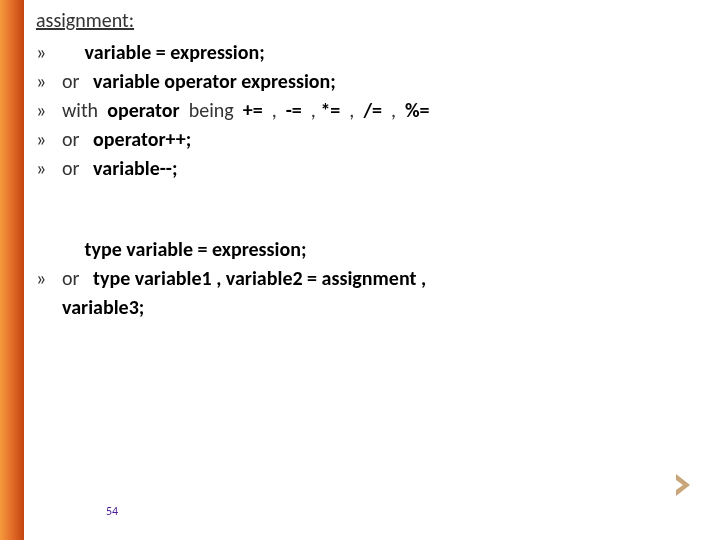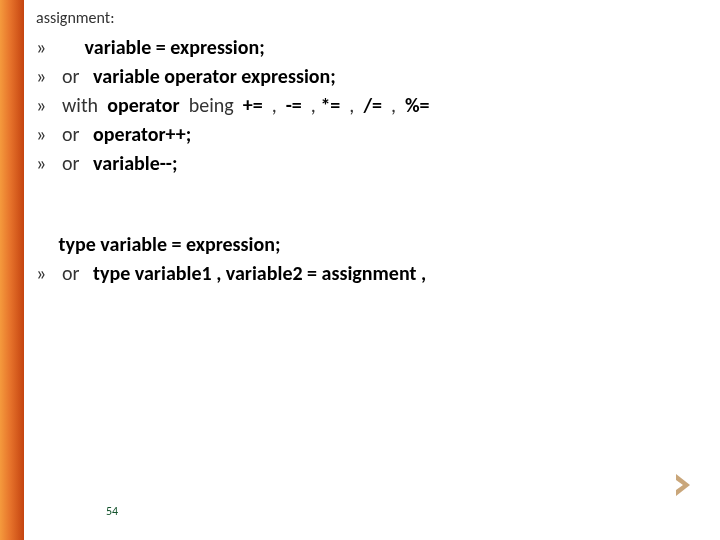--- a/index.html
+++ b/index.html
@@ -1,28 +1,28 @@
 <!DOCTYPE html>
 <html><head>
 <meta charset="utf-8">
 <style>
 html,body{margin:0;padding:0}
 body{width:720px;height:540px;background:#fff;font-family:Calibri,Arial,sans-serif;overflow:hidden;position:relative}
 .sidebar{position:absolute;left:0;top:0;width:24px;height:540px;background:linear-gradient(90deg,#f59a3d 0%,#e5712a 45%,#c44410 100%)}
 .content{position:absolute;left:36px;top:8px;right:20px;color:#333}
-.sect{font-size:16px;margin-bottom:6px}
+.sect{font-size:20px;text-decoration:underline;margin-bottom:6px}
 .bul{display:flex;font-size:20px;line-height:1.45}
 .mark{width:26px;flex-shrink:0}
 .txt{flex:1}
 .txt b{color:#000000}
-.indent{font-size:20px;line-height:1.45}
+.indent{margin-left:26px;font-size:20px;line-height:1.45}
 .indent b{color:#000}
 .gap{height:32px}
 .chev{position:absolute;right:20px;bottom:36px}
-.pg{position:absolute;left:106px;bottom:22px;font-size:12px;color:#14532d}
+.pg{position:absolute;left:106px;bottom:22px;font-size:12px;color:#4c1d95}
 </style>
 </head>
 <body>
 
 <div class="sidebar"></div>
 
 <div class="content">
 
   <div class="sect">assignment:</div>
 
@@ -55,20 +55,21 @@
 
 
   <div style="height:20px"></div>
 
   <div class="indent">&nbsp;&nbsp;&nbsp;&nbsp;&nbsp;<b>type variable = expression;</b></div>
 
   <div class="bul">
     <span class="mark">»</span>
     <span class="txt"><span>or&nbsp;&nbsp;&nbsp;</span><b>type variable1 , variable2 = assignment ,</b></span>
   </div>
+  <div class="indent"><b>variable3;</b></div>
 
 </div>
 
 <div class="chev">
   <svg width="30" height="30" viewBox="0 0 30 30">
       <path d="M6 4 L20 15 L6 26 L6 20 L13 15 L6 10 Z" fill="#c9a67a"></path>
     </svg>
 </div>
 
 <div class="pg">54</div>

